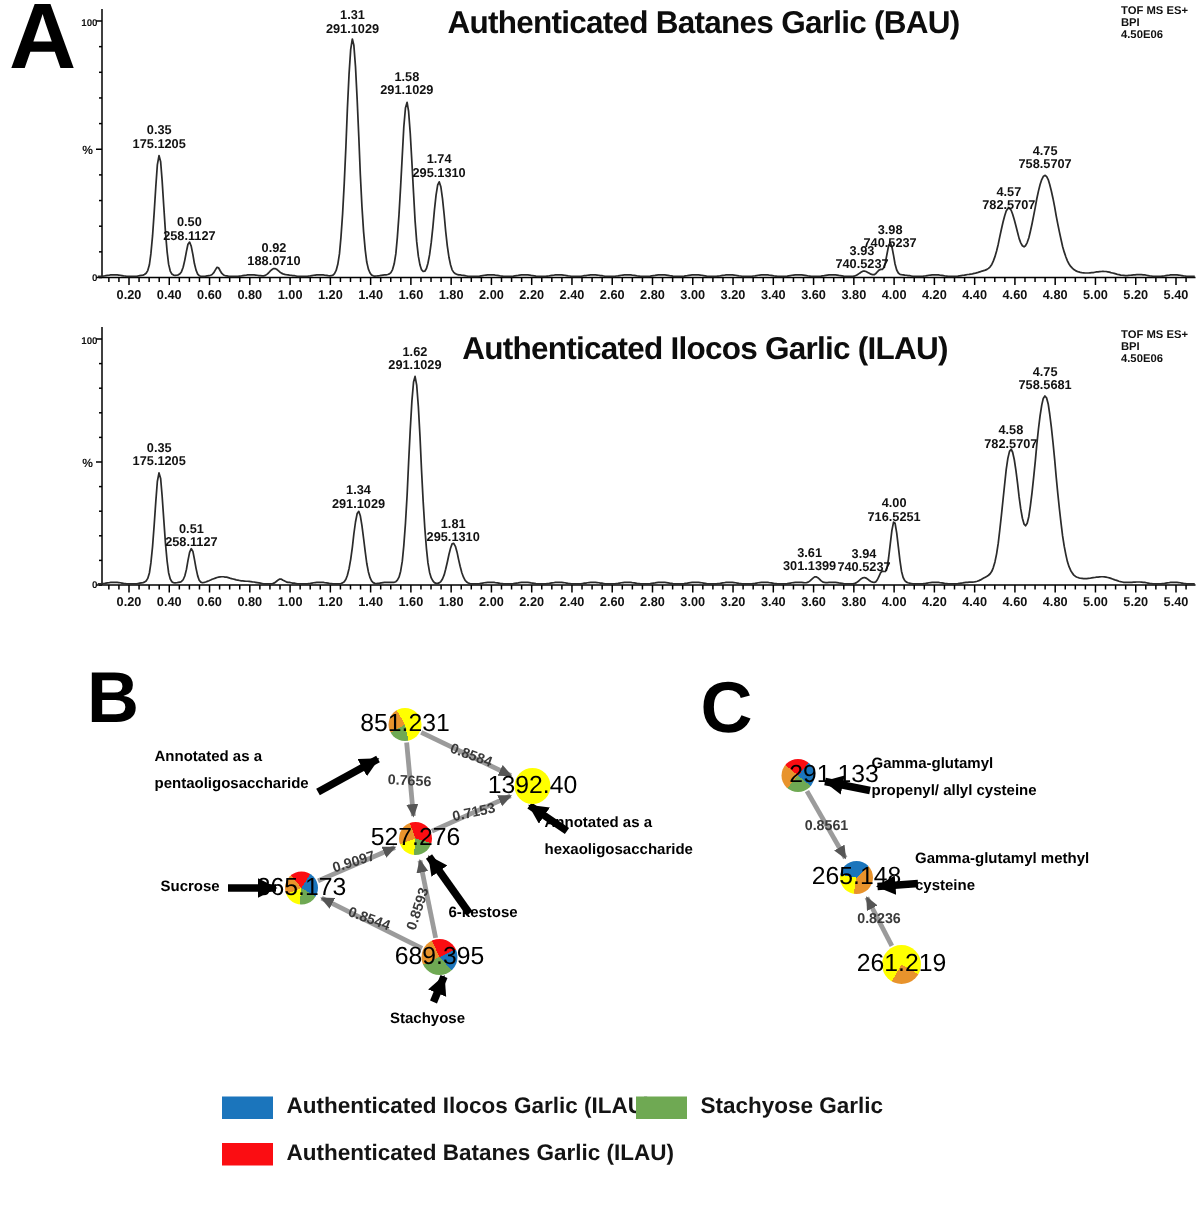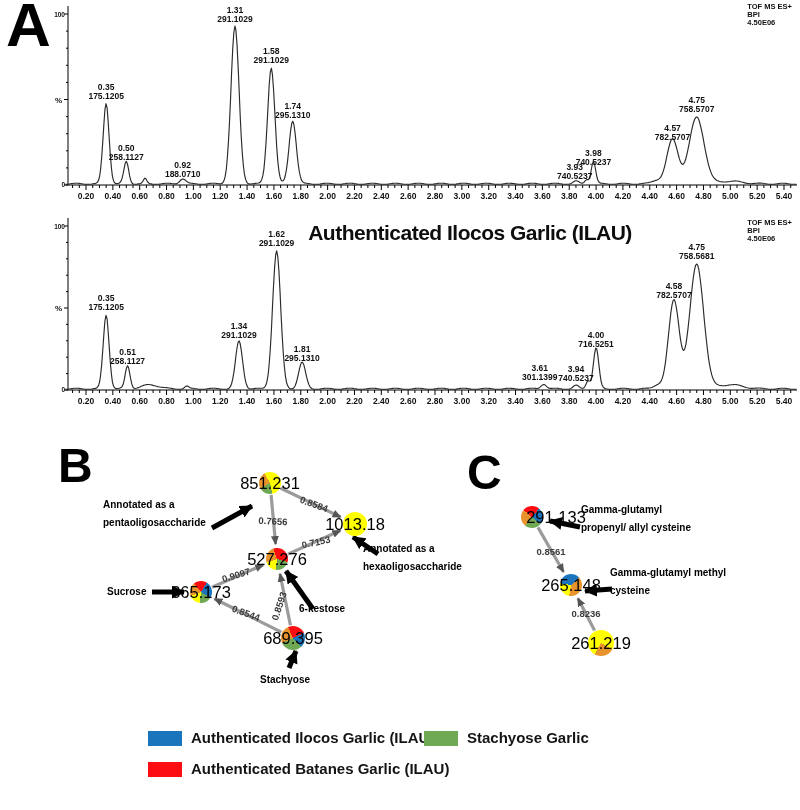--- a/index.html
+++ b/index.html
@@ -409,37 +409,38 @@
         <line x1="594.5680791357672" y1="630.5649529958167" x2="577.8913437831065" y2="598.3232646473392" class="edge" marker-end="url(#arrGray)"></line>
         <line x1="580" y1="527" x2="550" y2="521" class="bold-arrow" marker-end="url(#arrBlack)"></line>
         <line x1="612" y1="589" x2="585" y2="591" class="bold-arrow" marker-end="url(#arrBlack)"></line>
       </g>
     </svg>
 
   <div class="panel-letter" style="left:6px;top:-6px;font-size:62px">A</div>
   <div class="panel-letter" style="left:58px;top:442px;font-size:48px">B</div>
   <div class="panel-letter" style="left:467px;top:449px;font-size:48px">C</div>
 
+  <div class="chrom-title" style="left:469px;top:4px">Authenticated Batanes Garlic (BAU)</div>
   <div class="chrom-title" style="left:470px;top:221px">Authenticated Ilocos Garlic (ILAU)</div>
 
   <div class="instr" style="top:3px">TOF MS ES+
 BPI
 4.50E06</div>
   <div class="instr" style="top:219px">TOF MS ES+
 BPI
 4.50E06</div>
 
   <div id="overlay">
       <div class="node-pie" style="left: 259px; top: 472px; width: 22px; height: 22px; background: conic-gradient(from -30deg, rgb(255, 255, 0) 0%, rgb(255, 255, 0) 55%, rgb(111, 169, 83) 55%, rgb(111, 169, 83) 75%, rgb(232, 147, 44) 75%, rgb(232, 147, 44) 100%);"></div>
       <div class="node-pie" style="left: 343px; top: 512px; width: 24px; height: 24px; background: conic-gradient(rgb(255, 255, 0) 0%, rgb(255, 255, 0) 100%);"></div>
       <div class="node-pie" style="left: 266px; top: 548px; width: 22px; height: 22px; background: conic-gradient(from -20deg, rgb(251, 13, 18) 0%, rgb(251, 13, 18) 35%, rgb(111, 169, 83) 35%, rgb(111, 169, 83) 57%, rgb(255, 255, 0) 57%, rgb(255, 255, 0) 75%, rgb(232, 147, 44) 75%, rgb(232, 147, 44) 100%);"></div>
       <div class="node-pie" style="left: 190px; top: 581px; width: 22px; height: 22px; background: conic-gradient(from -40deg, rgb(251, 13, 18) 0%, rgb(251, 13, 18) 20%, rgb(27, 117, 188) 20%, rgb(27, 117, 188) 45%, rgb(111, 169, 83) 45%, rgb(111, 169, 83) 63%, rgb(255, 255, 0) 63%, rgb(255, 255, 0) 80%, rgb(232, 147, 44) 80%, rgb(232, 147, 44) 100%);"></div>
       <div class="node-pie" style="left: 281px; top: 626px; width: 24px; height: 24px; background: conic-gradient(from -25deg, rgb(251, 13, 18) 0%, rgb(251, 13, 18) 25%, rgb(27, 117, 188) 25%, rgb(27, 117, 188) 45%, rgb(111, 169, 83) 45%, rgb(111, 169, 83) 75%, rgb(232, 147, 44) 75%, rgb(232, 147, 44) 100%);"></div>
       <div class="node-label" style="left: 270px; top: 483px;">851.231</div>
-      <div class="node-label" style="left: 355px; top: 524px;">1013.18</div>
+      <div class="node-label" style="left: 355px; top: 524px;">1392.40</div>
       <div class="node-label" style="left: 277px; top: 559px;">527.276</div>
       <div class="node-label" style="left: 201px; top: 592px;">365.173</div>
       <div class="node-label" style="left: 293px; top: 638px;">689.395</div>
       <div class="edge-w" style="left: 314px; top: 504px; transform: translate(-50%, -50%) rotate(20deg);">0.8584</div>
       <div class="edge-w" style="left: 273px; top: 521px; transform: translate(-50%, -50%) rotate(3deg);">0.7656</div>
       <div class="edge-w" style="left: 316px; top: 542px; transform: translate(-50%, -50%) rotate(-12deg);">0.7153</div>
       <div class="edge-w" style="left: 236px; top: 575px; transform: translate(-50%, -50%) rotate(-17deg);">0.9097</div>
       <div class="edge-w" style="left: 279px; top: 606px; transform: translate(-50%, -50%) rotate(-72deg);">0.8593</div>
       <div class="edge-w" style="left: 246px; top: 613px; transform: translate(-50%, -50%) rotate(20deg);">0.8544</div>
       <div class="ann" style="left: 103px; top: 496px;">Annotated as a

